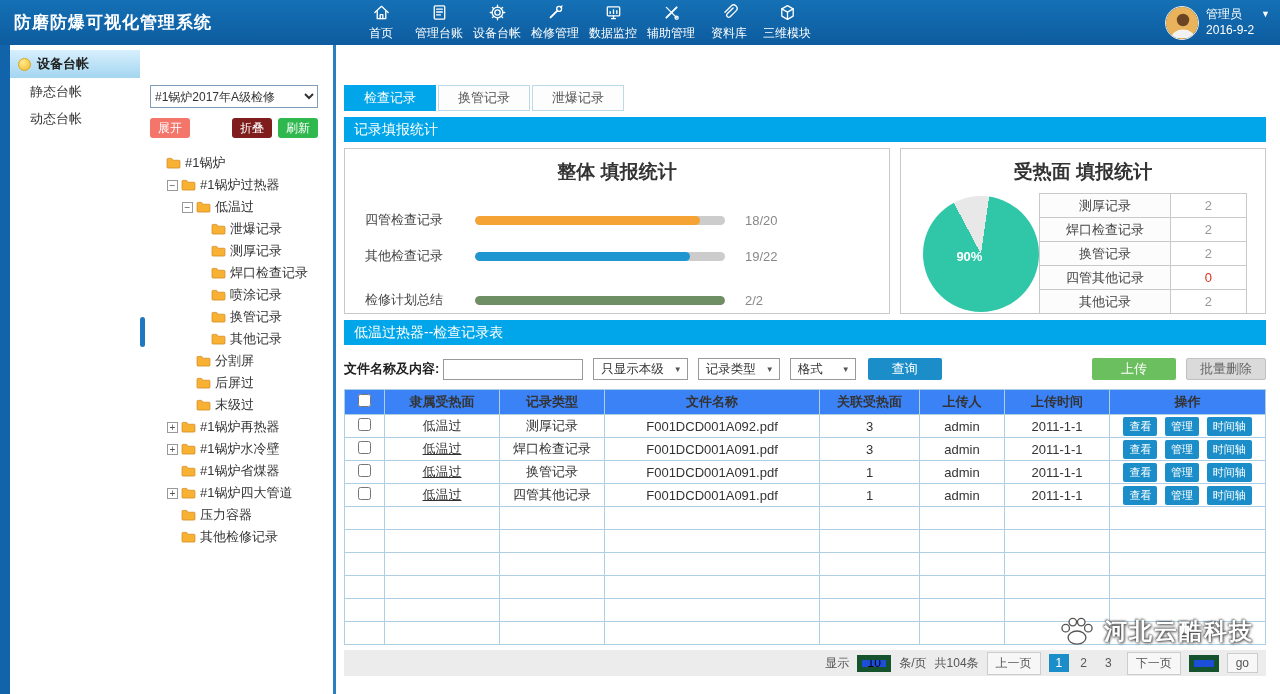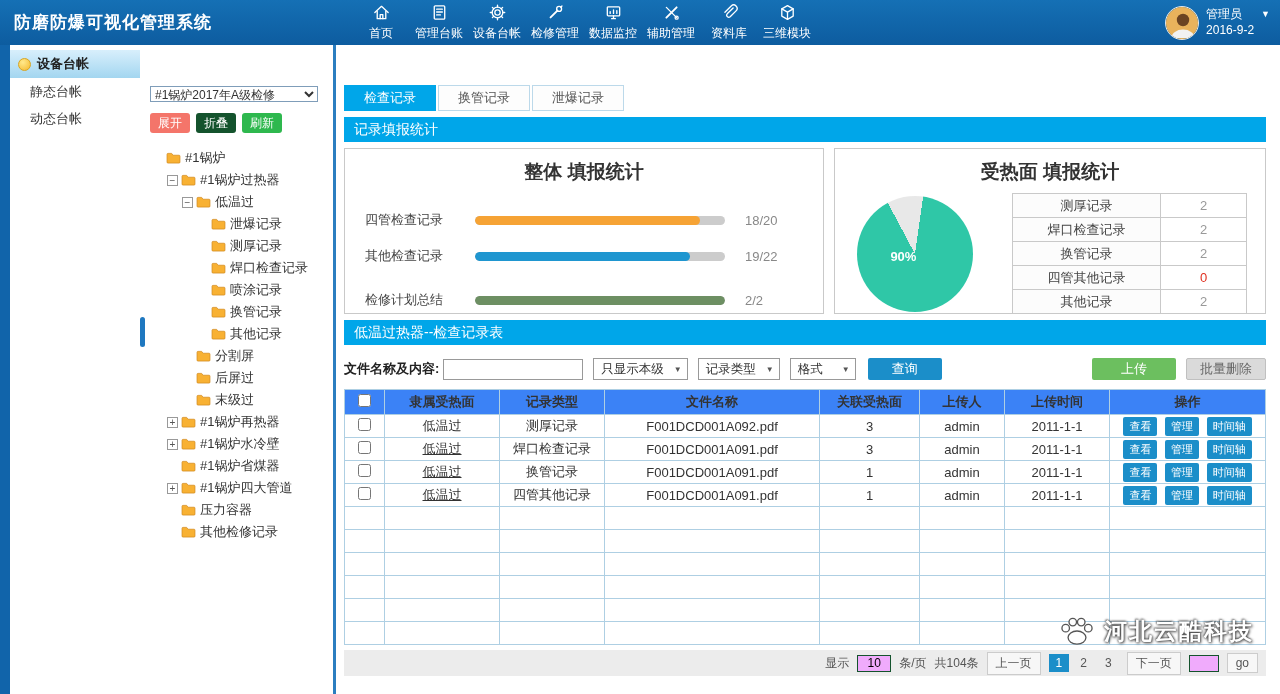--- a/index.html
+++ b/index.html
@@ -23,21 +23,21 @@
   
   .body { display:flex; height:649px; }
   .leftstrip { width:10px; background:#1164aa; flex:none; }
   .sidebar { width:130px; flex:none; background:#fff; }
   .sidebar-header { height:28px; margin-top:5px; background:linear-gradient(180deg,#d8effc 0%,#a3d6f0 100%); display:flex; align-items:center; gap:6px; padding-left:8px; font-size:13px; font-weight:bold; color:#222; cursor:pointer; }
   .yellow-dot { width:13px; height:13px; border-radius:50%; background:radial-gradient(circle at 35% 30%,#ffe98c,#f5b92e); border:1px solid #d9a520; flex:none; }
   .sidebar-item { height:27px; line-height:27px; padding-left:20px; font-size:13px; color:#333; cursor:pointer; }
 
   .tree-panel { width:193px; flex:none; position:relative; padding:40px 6px 0 10px; }
   .tree-thumb { position:absolute; left:0; top:272px; width:5px; height:30px; background:#1f78c0; border-radius:3px; }
-  .tree-select { width:168px; height:16px; font-size:12px; border:1px solid #7f9db9; color:#333; background:#fff; }
+  .tree-select { width:168px; height:23px; font-size:12px; border:1px solid #7f9db9; color:#333; background:#fff; }
   .tree-btns { margin-top:10px; display:flex; gap:6px; }
   .tree-btn { height:20px; padding:0 8px; border:none; border-radius:3px; color:#fff; font-size:12px; cursor:pointer; }
   .tree { margin-top:14px; }
   .tree-node { display:flex; align-items:center; height:22px; font-size:13px; color:#333; cursor:pointer; white-space:nowrap; }
   .expand-box { width:11px; height:11px; border:1px solid #999; background:#fff; color:#555; font-size:10px; line-height:9px; text-align:center; margin-right:3px; flex:none; }
   .folder-ic { margin-right:4px; flex:none; display:flex; }
 
   .divider { width:3px; background:#2b7ec0; flex:none; }
 
   
@@ -51,21 +51,21 @@
   .panel { border:1px solid #c9c9c9; background:#fff; height:166px; }
   .panel-title { text-align:center; font-size:19px; font-weight:bold; color:#333; margin-top:10px; }
   .overall-panel { flex:1; }
   .stat-row { display:flex; align-items:center; margin:26px 12px 0 20px;gap:8px; }
   .stat-row:nth-of-type(2) { margin-top:18px; }
   .stat-label { width:96px; font-size:13px; color:#444; flex:none; }
   .stat-track { width:250px; height:9px; background:#ccc; border-radius:5px; margin:0 12px 0 6px; overflow:hidden; flex:none; }
   .stat-fill { height:100%; border-radius:5px; }
   .stat-value { font-size:13px; color:#888; }
 
-  .heat-panel { width:432px; flex:none; display:flex; flex-direction:column; }
+  .heat-panel { width:366px; flex:none; display:flex; flex-direction:column; }
   .heat-body { display:flex; align-items:center; justify-content:space-between; padding:8px 18px 0 22px; }
   .pie { width:116px; height:116px; border-radius:50%; position:relative; flex:none; }
   .pie-label { position:absolute; left:40%; top:52%; transform:translate(-50%,-50%); color:#fff; font-size:13px; font-weight:bold; }
   .heat-table { border-collapse:collapse; }
   .heat-table td { border:1px solid #c9c9c9; height:24px; text-align:center; font-size:13px; }
   .heat-label-cell { width:148px; color:#444; background:#fcfcfc; }
   .heat-value { width:86px; color:#999; }
   .heat-value.red { color:#e03020; }
 
   .filter-row { display:flex; align-items:center; margin-top:13px; font-size:13px; }
@@ -81,21 +81,21 @@
 
   .records-table { width:100%; border-collapse:collapse; table-layout:fixed; margin-top:9px; }
   .records-table th { background:#3b82f6; border:1px solid #aecfe3; height:25px; font-size:13px; color:#333; font-weight:bold; }
   .records-table td { border:1px solid #aecfe3; height:23px; text-align:center; font-size:13px; color:#333; overflow:hidden; white-space:nowrap; }
   .surface-cell.link { text-decoration:underline; cursor:pointer; }
   .act-btn { display:inline-block; background:#1b8ec9; color:#fff; font-size:11px; padding:2px 6px; border-radius:2px; margin:0 2px; cursor:pointer; }
   .row-check { width:13px; height:13px; cursor:pointer; }
 
   .pagination { height:26px; background:#ececec; display:flex; align-items:center; justify-content:flex-end; gap:8px; padding:0 8px; font-size:12px; color:#555; margin-top:5px; }
   .pg-box { border:1px solid #ccc; background:#f7f7f7; padding:2px 8px; cursor:pointer; }
-  .pg-input { width:34px; height:17px; border:1px solid #14532d; text-align:center; font-size:12px; background:#f0abfc; }
+  .pg-input { width:34px; height:17px; border:5px solid #14532d; text-align:center; font-size:12px; background:#1d4ed8; }
   .page-num { padding:2px 7px; cursor:pointer; }
   .page-num.active { background:#1b8ec9; color:#fff; }
 
   .watermark { position:absolute; right:26px; top:570px; display:flex; align-items:center; gap:8px; pointer-events:none; }
   .wm-text { font-size:23px; font-weight:bold; color:#fff; letter-spacing:2px;
              text-shadow:0 0 2px #555, 1px 1px 3px rgba(0,0,0,.75), -1px -1px 2px rgba(0,0,0,.45); }
 </style>
 </head>
 <body>
 
@@ -213,21 +213,21 @@
 
     <section class="tree-panel">
       <div class="tree-thumb"></div>
       <select class="tree-select">
         <option>#1锅炉2017年A级检修</option>
       </select>
       <div class="tree-btns">
 
           <button class="tree-btn" style="background: rgb(244, 117, 106);">展开</button>
 
-          <button class="tree-btn" style="background: #14532d;">折叠</button>
+          <button class="tree-btn" style="background: #7f1d1d; margin-left: 36px;">折叠</button>
 
           <button class="tree-btn" style="background: rgb(46, 184, 78);">刷新</button>
         </div>
       <div class="tree">
 
           <div class="tree-node" style="padding-left: 2px;">
             <span class="expand-box" style="visibility: hidden;"></span>
             <span class="folder-ic">
               <svg width="15" height="12" viewBox="0 0 16 13">
                 <path d="M1 2.5 a1 1 0 0 1 1 -1 h4 l1.5 2 H14 a1 1 0 0 1 1 1 v6.5 a1 1 0 0 1 -1 1 H2 a1 1 0 0 1 -1 -1 Z" fill="#f8b133" stroke="#d28b1e" stroke-width="0.8"></path>

